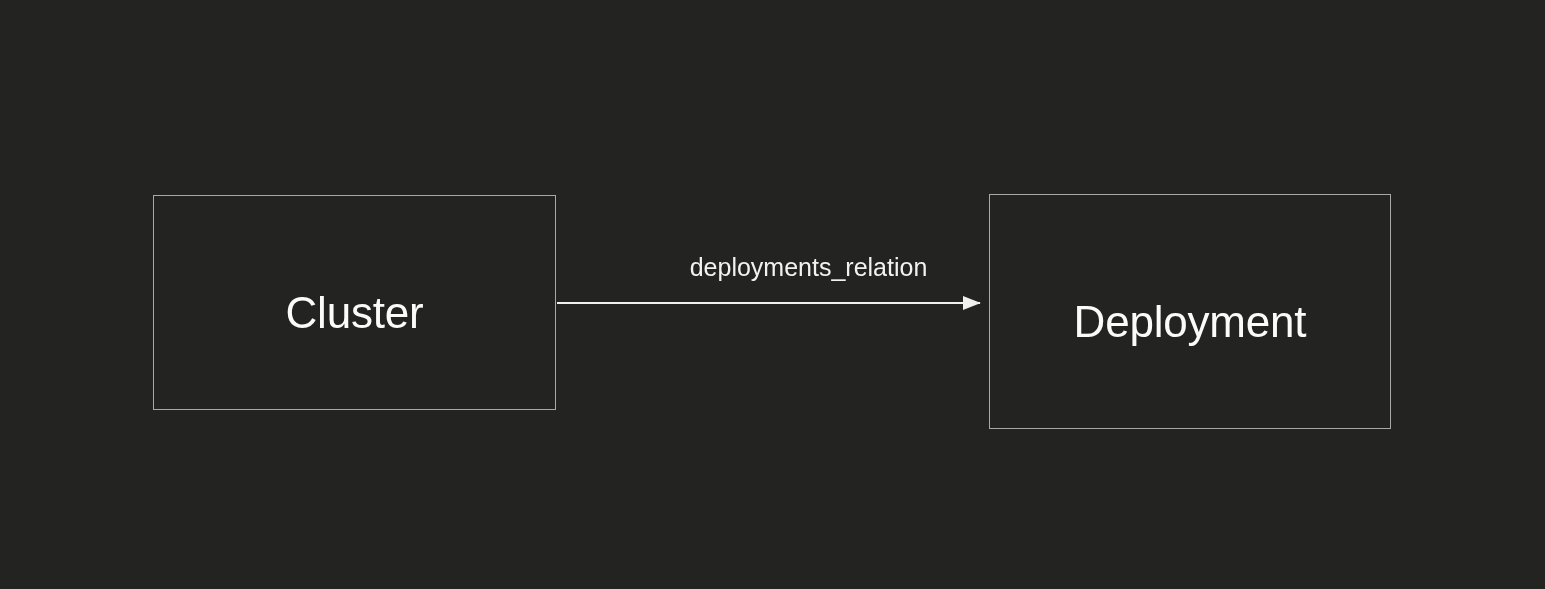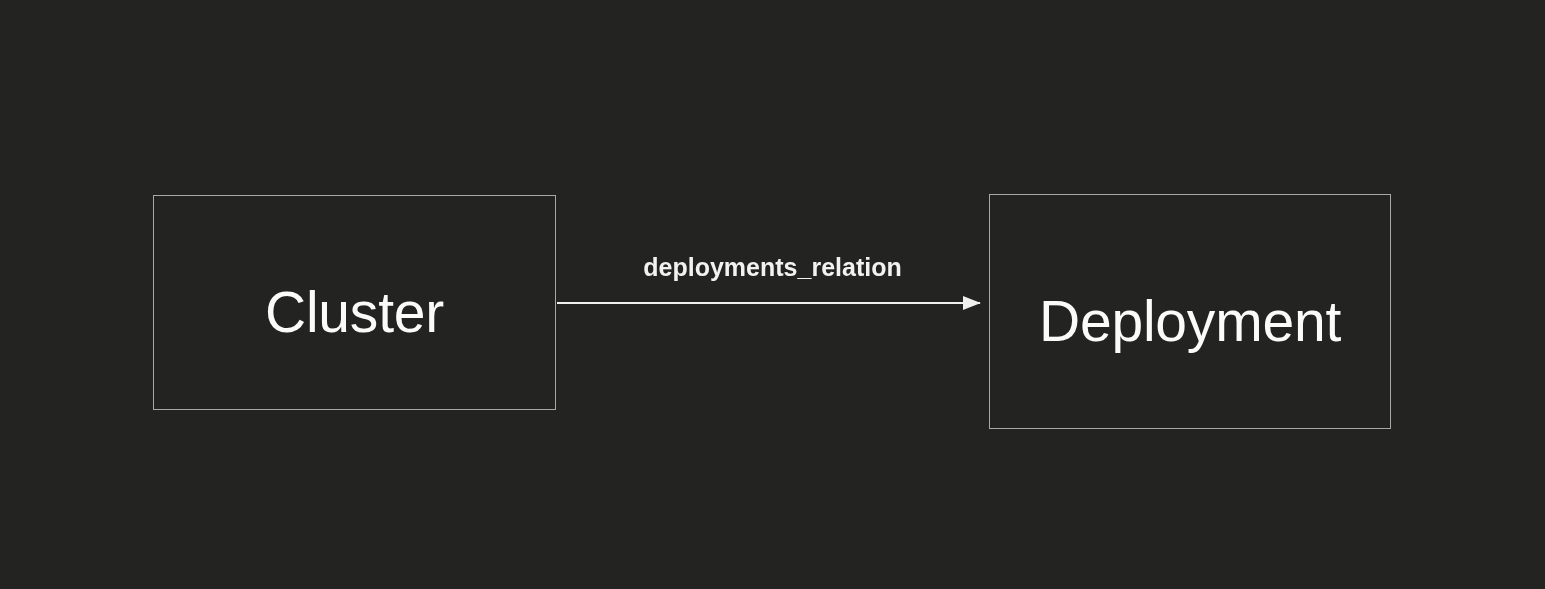--- a/index.html
+++ b/index.html
@@ -30,21 +30,21 @@
     border: 1.5px solid #a8a8a8;
     background: transparent;
     display: flex;
     align-items: center;
     justify-content: center;
   }
 
   .node-label {
     color: #fbfbfa;
     font-family: "Liberation Sans", sans-serif;
-    font-size: 57px;
+    font-size: 44px;
     font-weight: 400;
     line-height: 1;
     letter-spacing: -0.2px;
     white-space: nowrap;
     margin-top: 20px;
     -webkit-font-smoothing: antialiased;
   }
 
   #node-cluster {
     left: 153px;
@@ -68,24 +68,25 @@
     width: 1545px;
     height: 589px;
     pointer-events: none;
   }
 
   .edge-label {
     position: absolute;
     color: #f2f2f0;
     font-family: "Liberation Sans", sans-serif;
     font-size: 25px;
-    font-weight: 700;
+    font-weight: 400;
     line-height: 1;
     white-space: nowrap;
     text-align: center;
+    padding-left: 36px;
     -webkit-font-smoothing: antialiased;
   }
 
   #edge-label-deployments-relation {
     left: 557px;
     top: 255px;
     width: 431px;
   }
 </style>
 </head>

